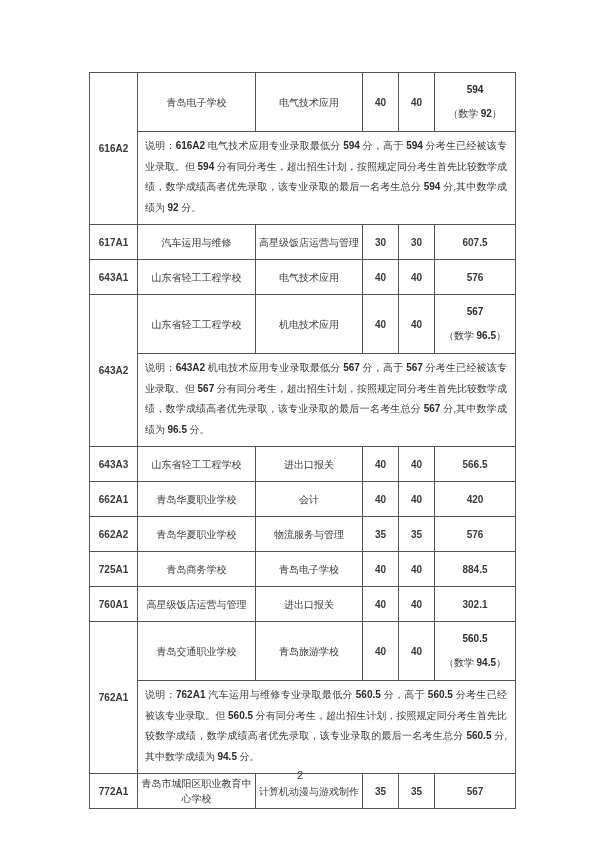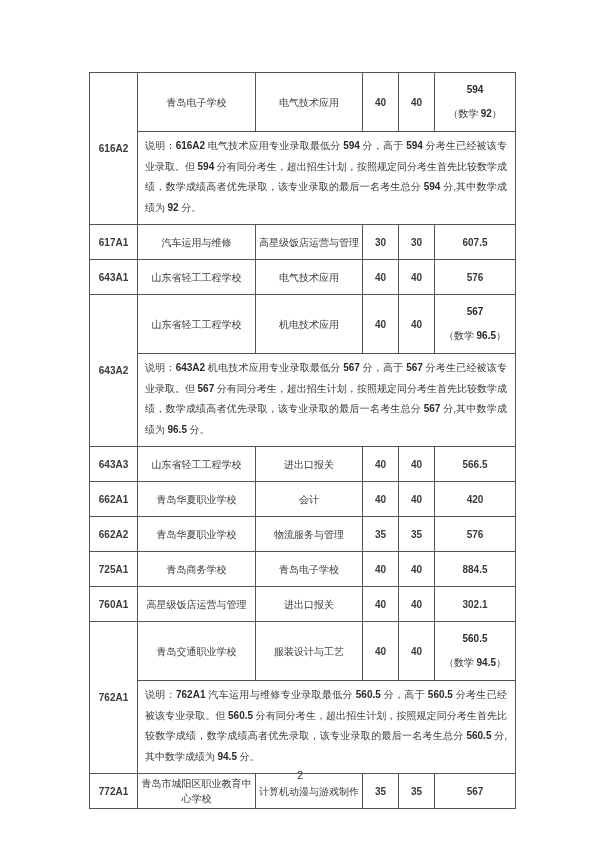--- a/index.html
+++ b/index.html
@@ -172,21 +172,21 @@
           <td class="code-cell num">760A1</td>
           <td class="school-cell">高星级饭店运营与管理</td>
           <td class="major-cell">进出口报关</td>
           <td class="plan-cell num">40</td>
           <td class="admitted-cell num">40</td>
           <td class="score-cell num">302.1</td>
         </tr>
         <tr class="data-row tall">
           <td class="code-cell num" rowspan="2">762A1</td>
           <td class="school-cell">青岛交通职业学校</td>
-          <td class="major-cell">服装设计与工艺</td>
+          <td class="major-cell">青岛旅游学校</td>
           <td class="plan-cell num">40</td>
           <td class="admitted-cell num">40</td>
           <td class="score-cell">
             <div class="score-line num">560.5</div>
             <div class="score-sub">（数学 <b class="num">94.5</b>）</div>
           </td>
         </tr>
         <tr class="note-row">
           <td colspan="5" class="note-cell">说明：<b class="num">762A1</b> 汽车运用与维修专业录取最低分 <b class="num">560.5</b> 分，高于 <b class="num">560.5</b> 分考生已经被该专业录取。但 <b class="num">560.5</b> 分有同分考生，超出招生计划，按照规定同分考生首先比较数学成绩，数学成绩高者优先录取，该专业录取的最后一名考生总分 <b class="num">560.5</b> 分,其中数学成绩为 <b class="num">94.5</b> 分。</td>
         </tr>

